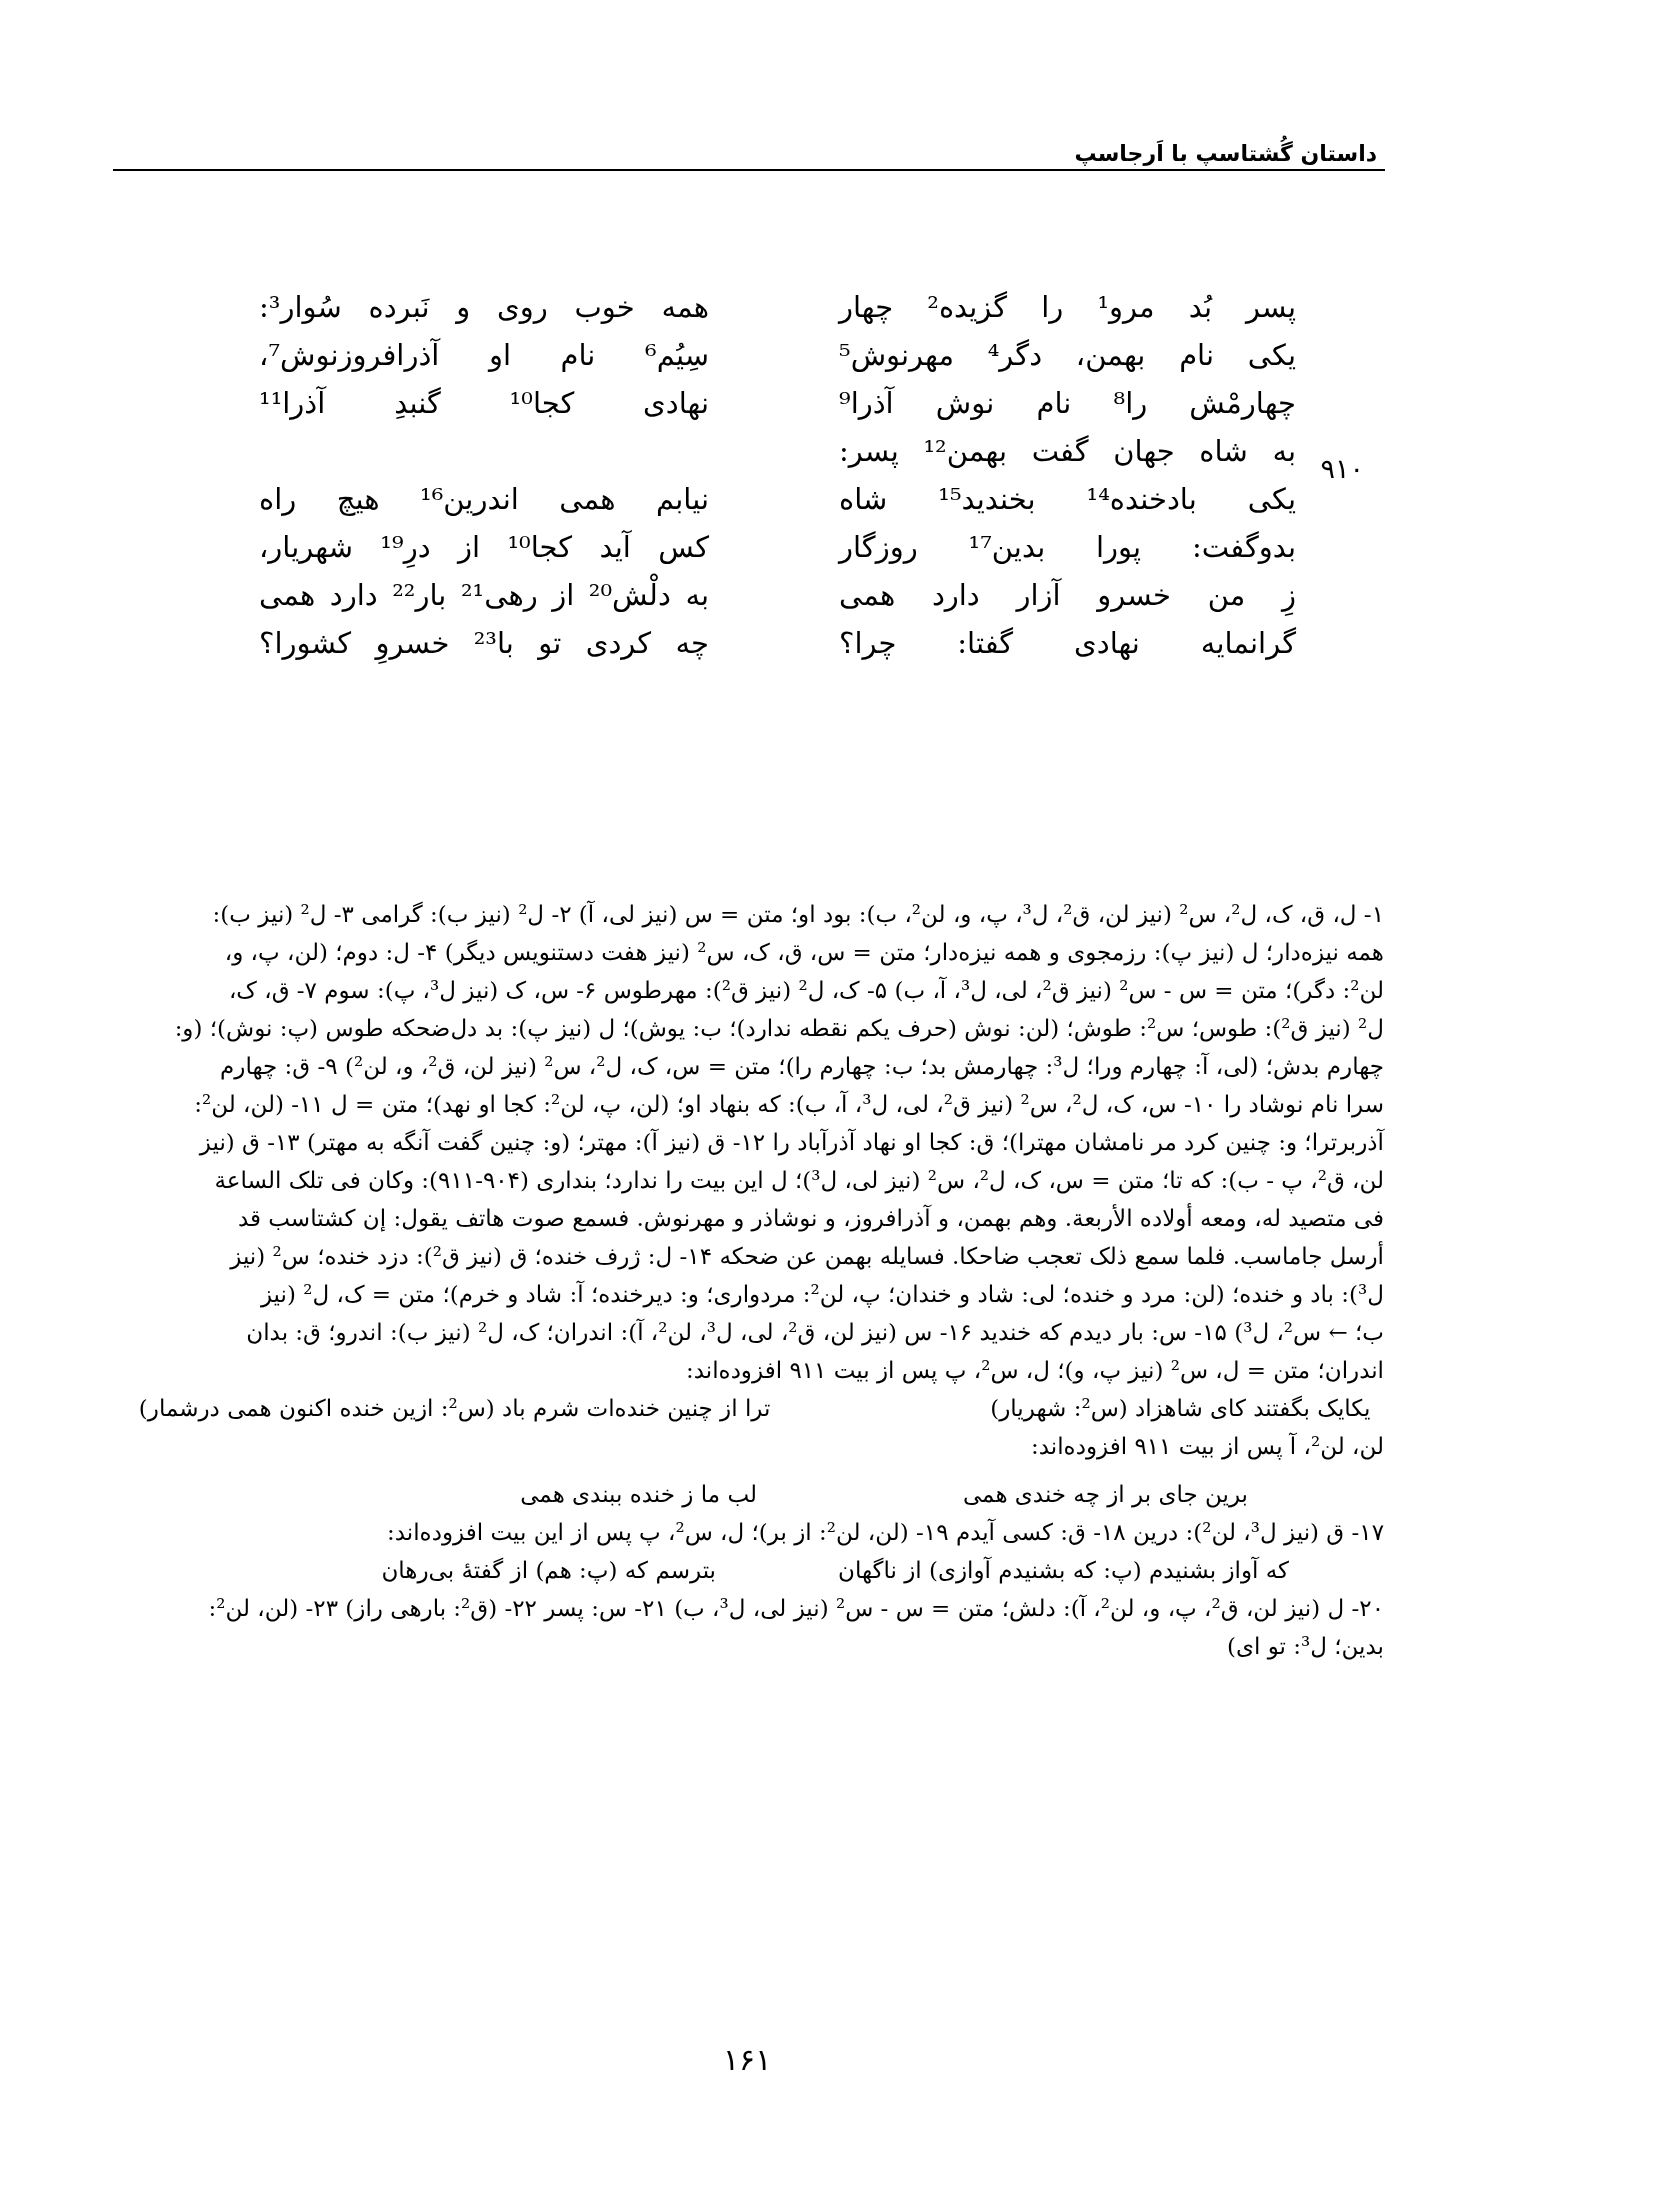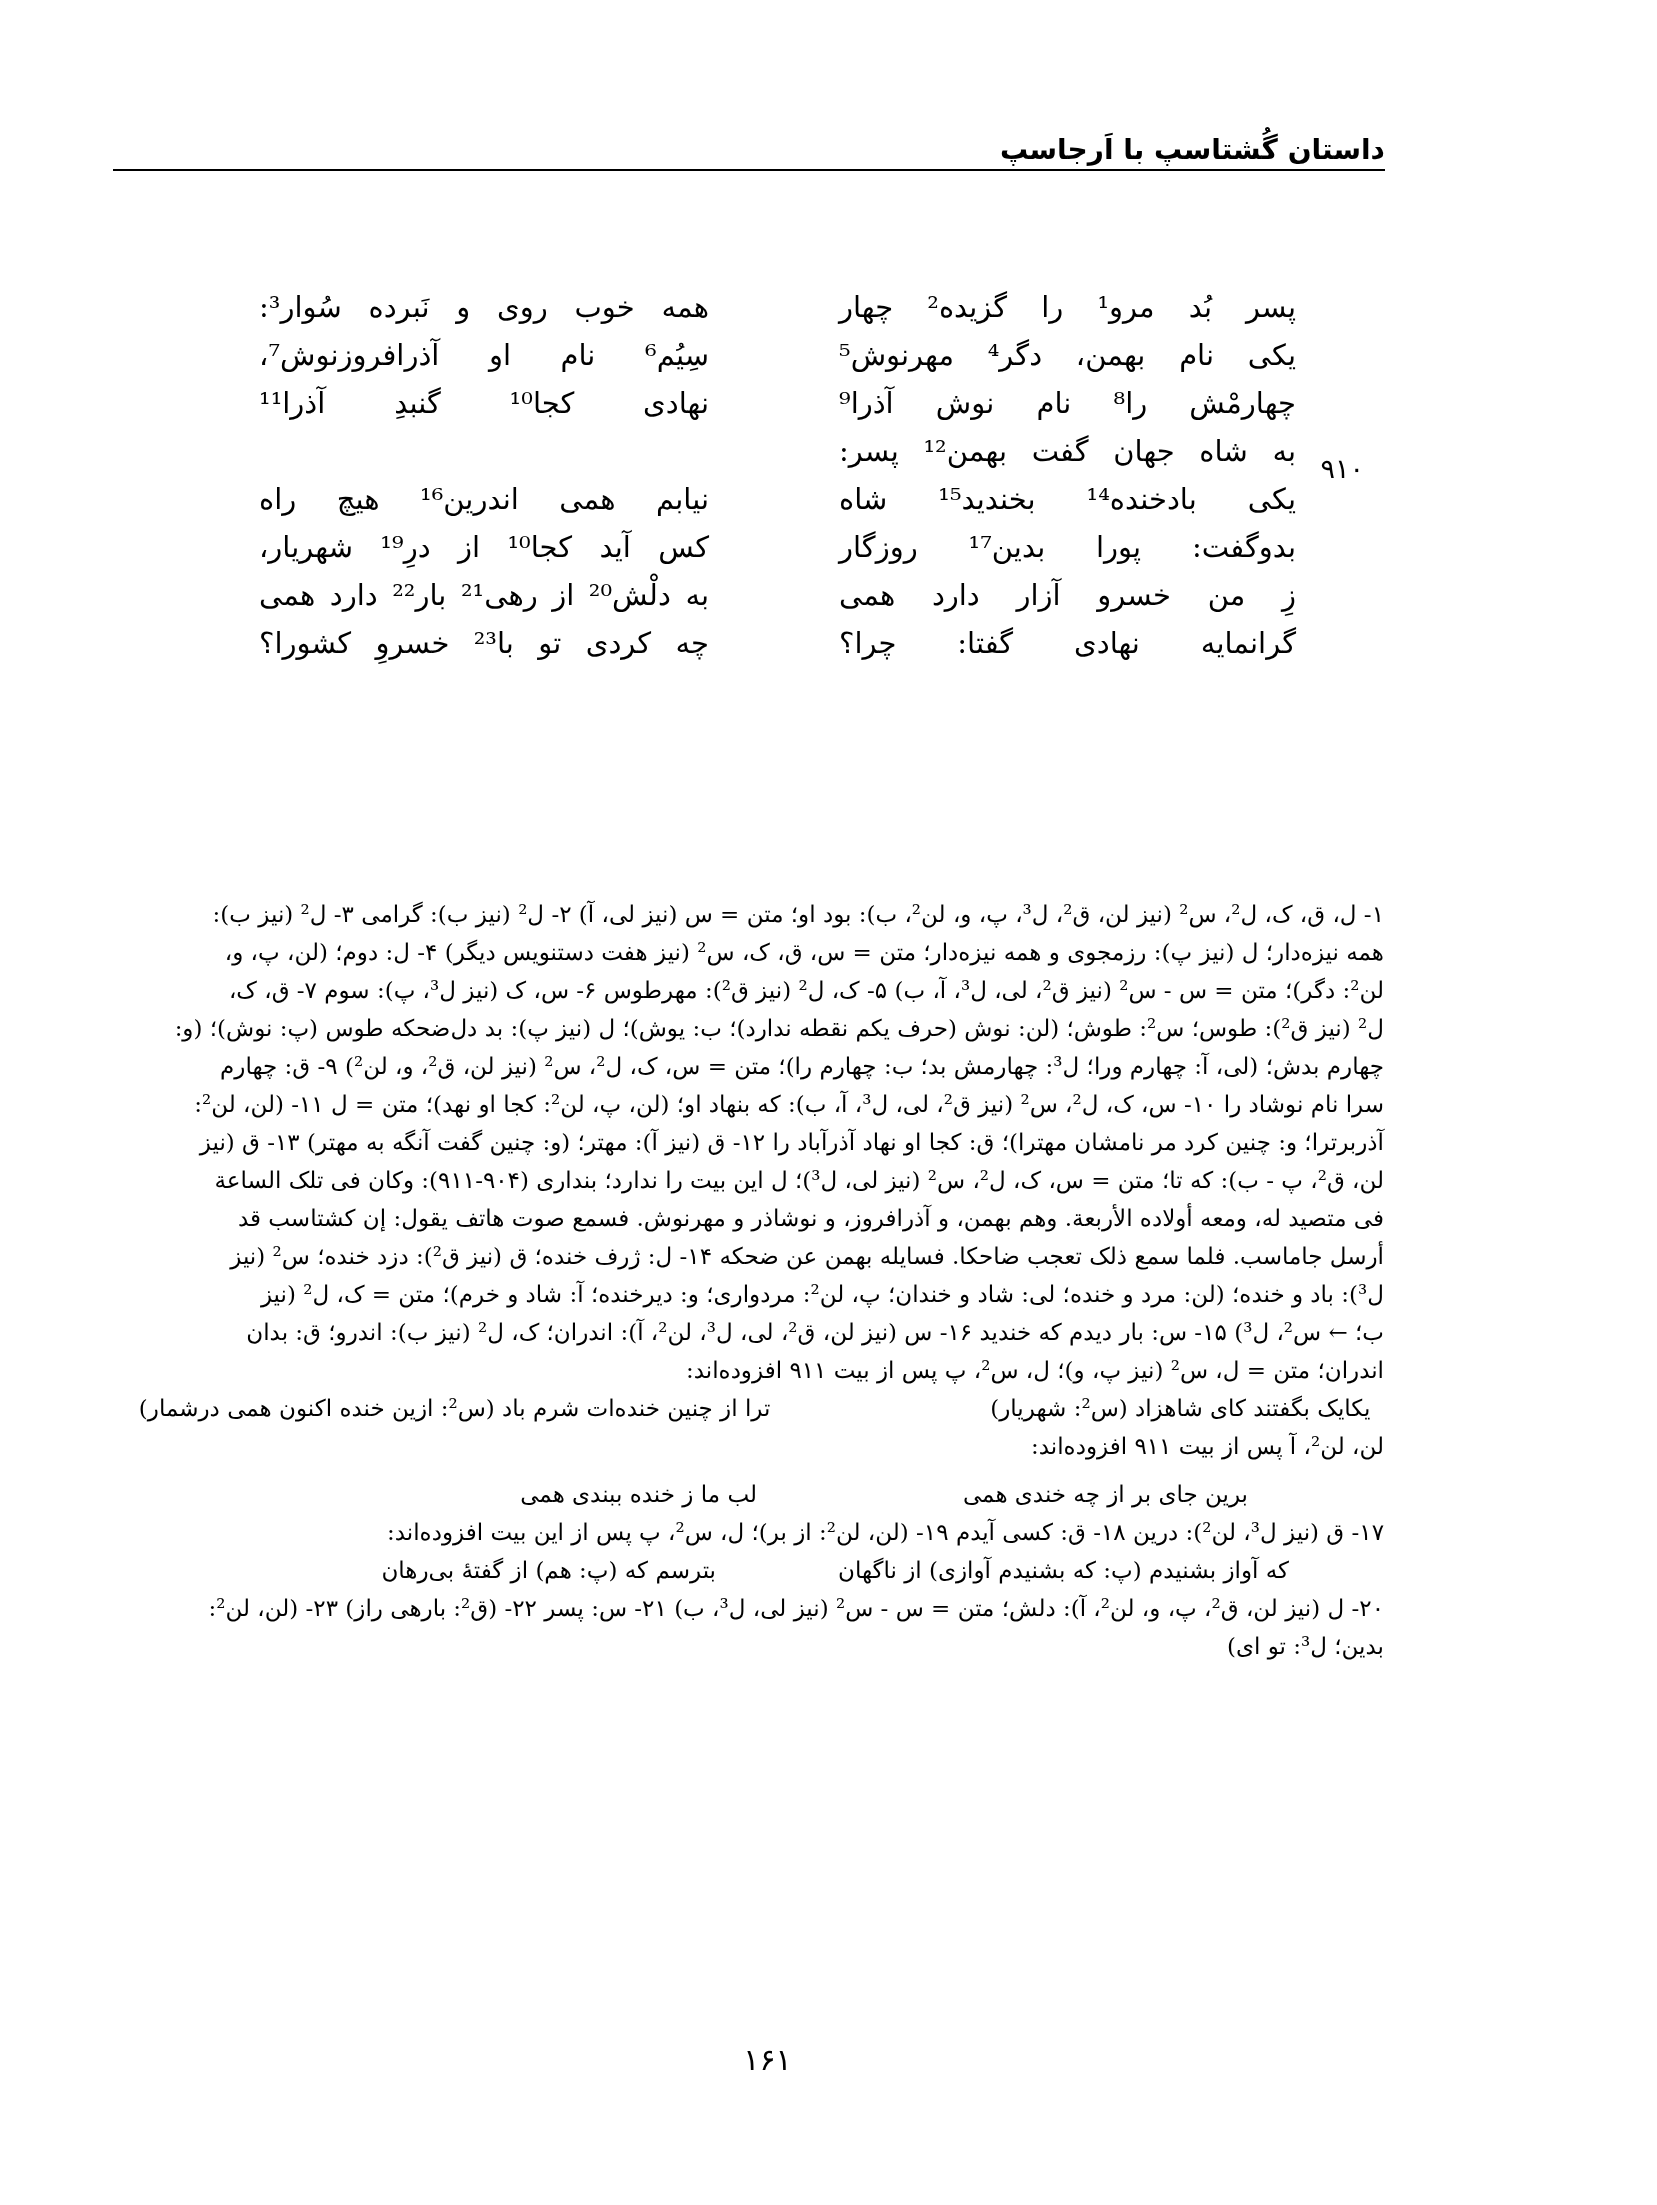--- a/index.html
+++ b/index.html
@@ -1,29 +1,29 @@
 <!DOCTYPE html>
 <html style="font-size:11px"><head>
 <meta charset="utf-8">
 <style>
   html, body { margin:0; padding:0; background:#ffffff; }
   body { width:1658px; height:2205px; position:relative; overflow:hidden; color:#000; font-family:"DejaVu Serif", serif; }
   .header { position:absolute; left:113px; top:123px; width:1272px; height:46px; border-bottom:2.7px solid #000; direction:rtl; }
-  .header-title { position:absolute; right:0; bottom:2.7px; font-family:"DejaVu Sans", sans-serif; font-weight:bold; font-size:28px; letter-spacing:0; }
+  .header-title { position:absolute; right:8px; bottom:2.7px; font-family:"DejaVu Sans", sans-serif; font-weight:bold; font-size:22px; letter-spacing:0; }
   .poem { position:absolute; left:259px; top:283px; width:1105px; direction:rtl; }
   .bayt { position:relative; height:48px; }
   .hemi { position:absolute; top:0; font-size:29px; line-height:48px; white-space:nowrap; text-align:justify; text-align-last:justify; }
   .hemi.right { right:68px; width:457px; }
   .hemi.left { right:655px; width:450px; }
   .vnum { position:absolute; right:0; top:18px; width:61px; font-size:27px; line-height:48px; text-align:right; }
   .notes { position:absolute; left:116px; top:895px; width:1268px; direction:rtl; font-size:23px; line-height:38px; text-align:justify; }
   .notes p { margin:0; }
   .inset { display:flex; direction:rtl; }
   .inset span { display:inline-block; }
-  .pagenum { position:absolute; left:723px; top:2042px; width:89px; text-align:center; font-size:30px; font-family:"DejaVu Sans", sans-serif; }
+  .pagenum { position:absolute; left:723px; top:2042px; width:89px; text-align:left; font-size:30px; font-family:"DejaVu Sans", sans-serif; }
 </style>
 </head>
 <body>
 
 <div class="header">
   <span class="header-title">داستان گُشتاسپ با اَرجاسپ</span>
 </div>
 
 <div class="poem">
   <div class="bayt">

